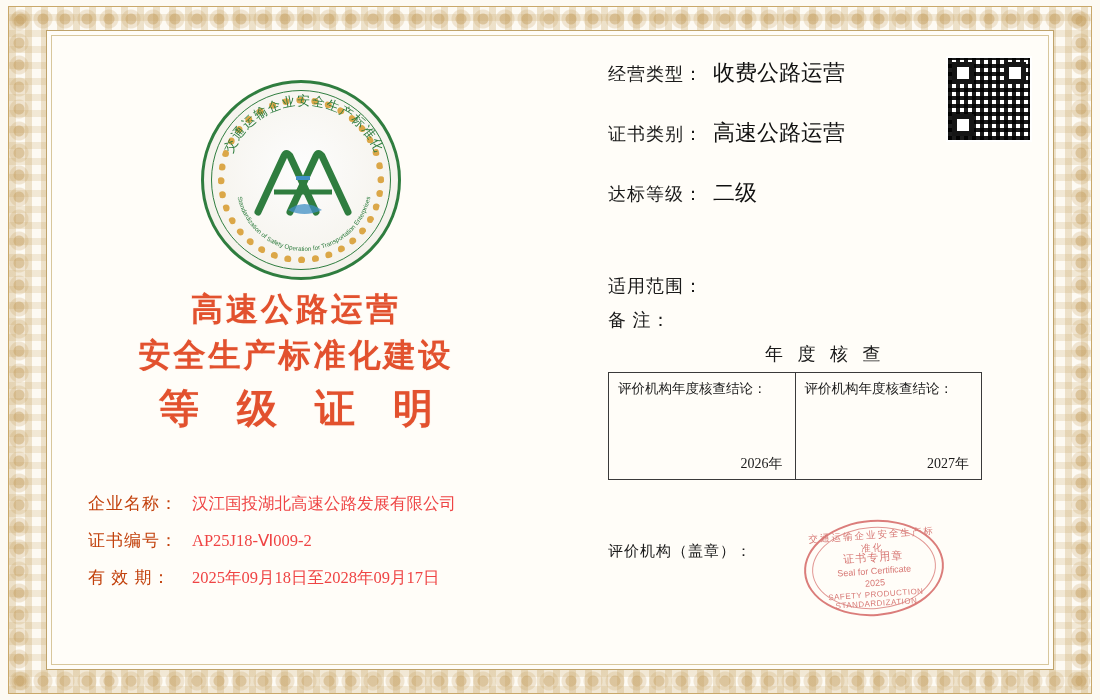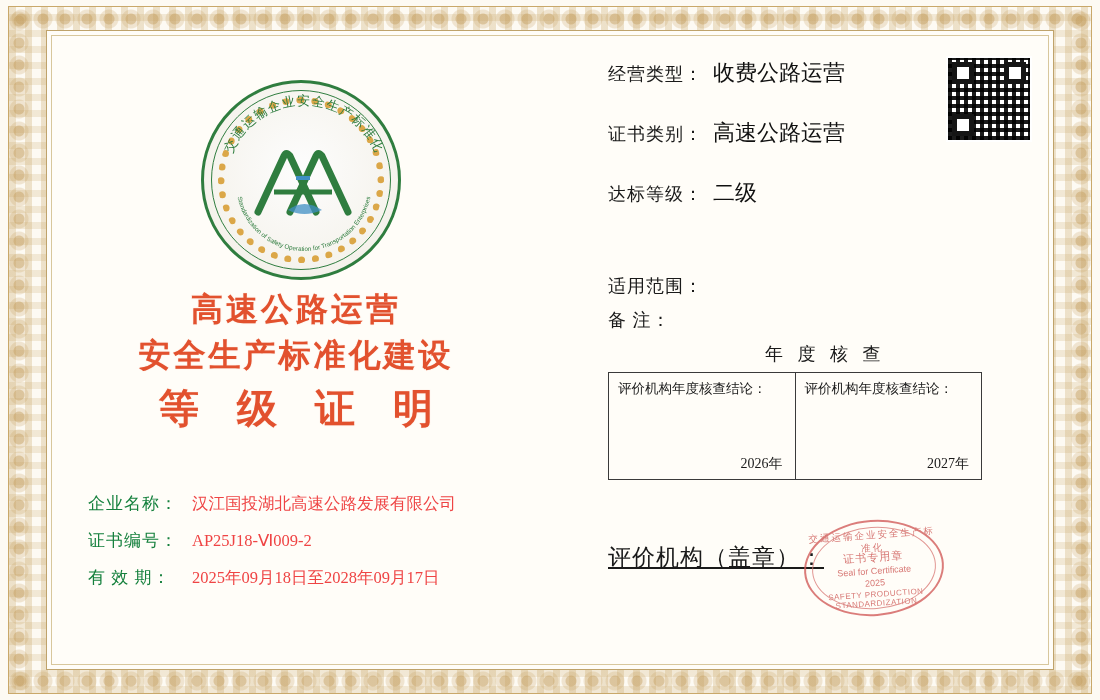--- a/index.html
+++ b/index.html
@@ -177,21 +177,21 @@
   }
   .field-row {
     display: flex;
     align-items: baseline;
     margin-bottom: 14px;
     white-space: nowrap;
   }
   .field-label {
     width: 104px;
     letter-spacing: 1px;
-    color: #15803d;
+    color: #c2410c;
   }
   .field-value {
     font-size: 16.5px;
     color: #ef4444;
   }
 
   
   .right-panel {
     position: absolute;
     left: 500px; top: 0;
@@ -246,25 +246,24 @@
   .annual-year {
     position: absolute;
     right: 12px; bottom: 6px;
     font-size: 14px;
     color: #1a1a1a;
   }
 
   .org-line {
     position: absolute;
     left: 62px; top: 512px;
-    font-size: 23px;
+    font-size: 15px;
     letter-spacing: 1px;
     color: #1a1a1a;
     white-space: nowrap;
-    text-decoration: underline;
   }
   .seal {
     position: absolute;
     left: 258px; top: 490px;
     width: 136px; height: 92px;
     border: 2.5px solid #d15a58;
     border-radius: 50%;
     color: #cc5350;
     opacity: 0.78;
     transform: rotate(-4deg);

